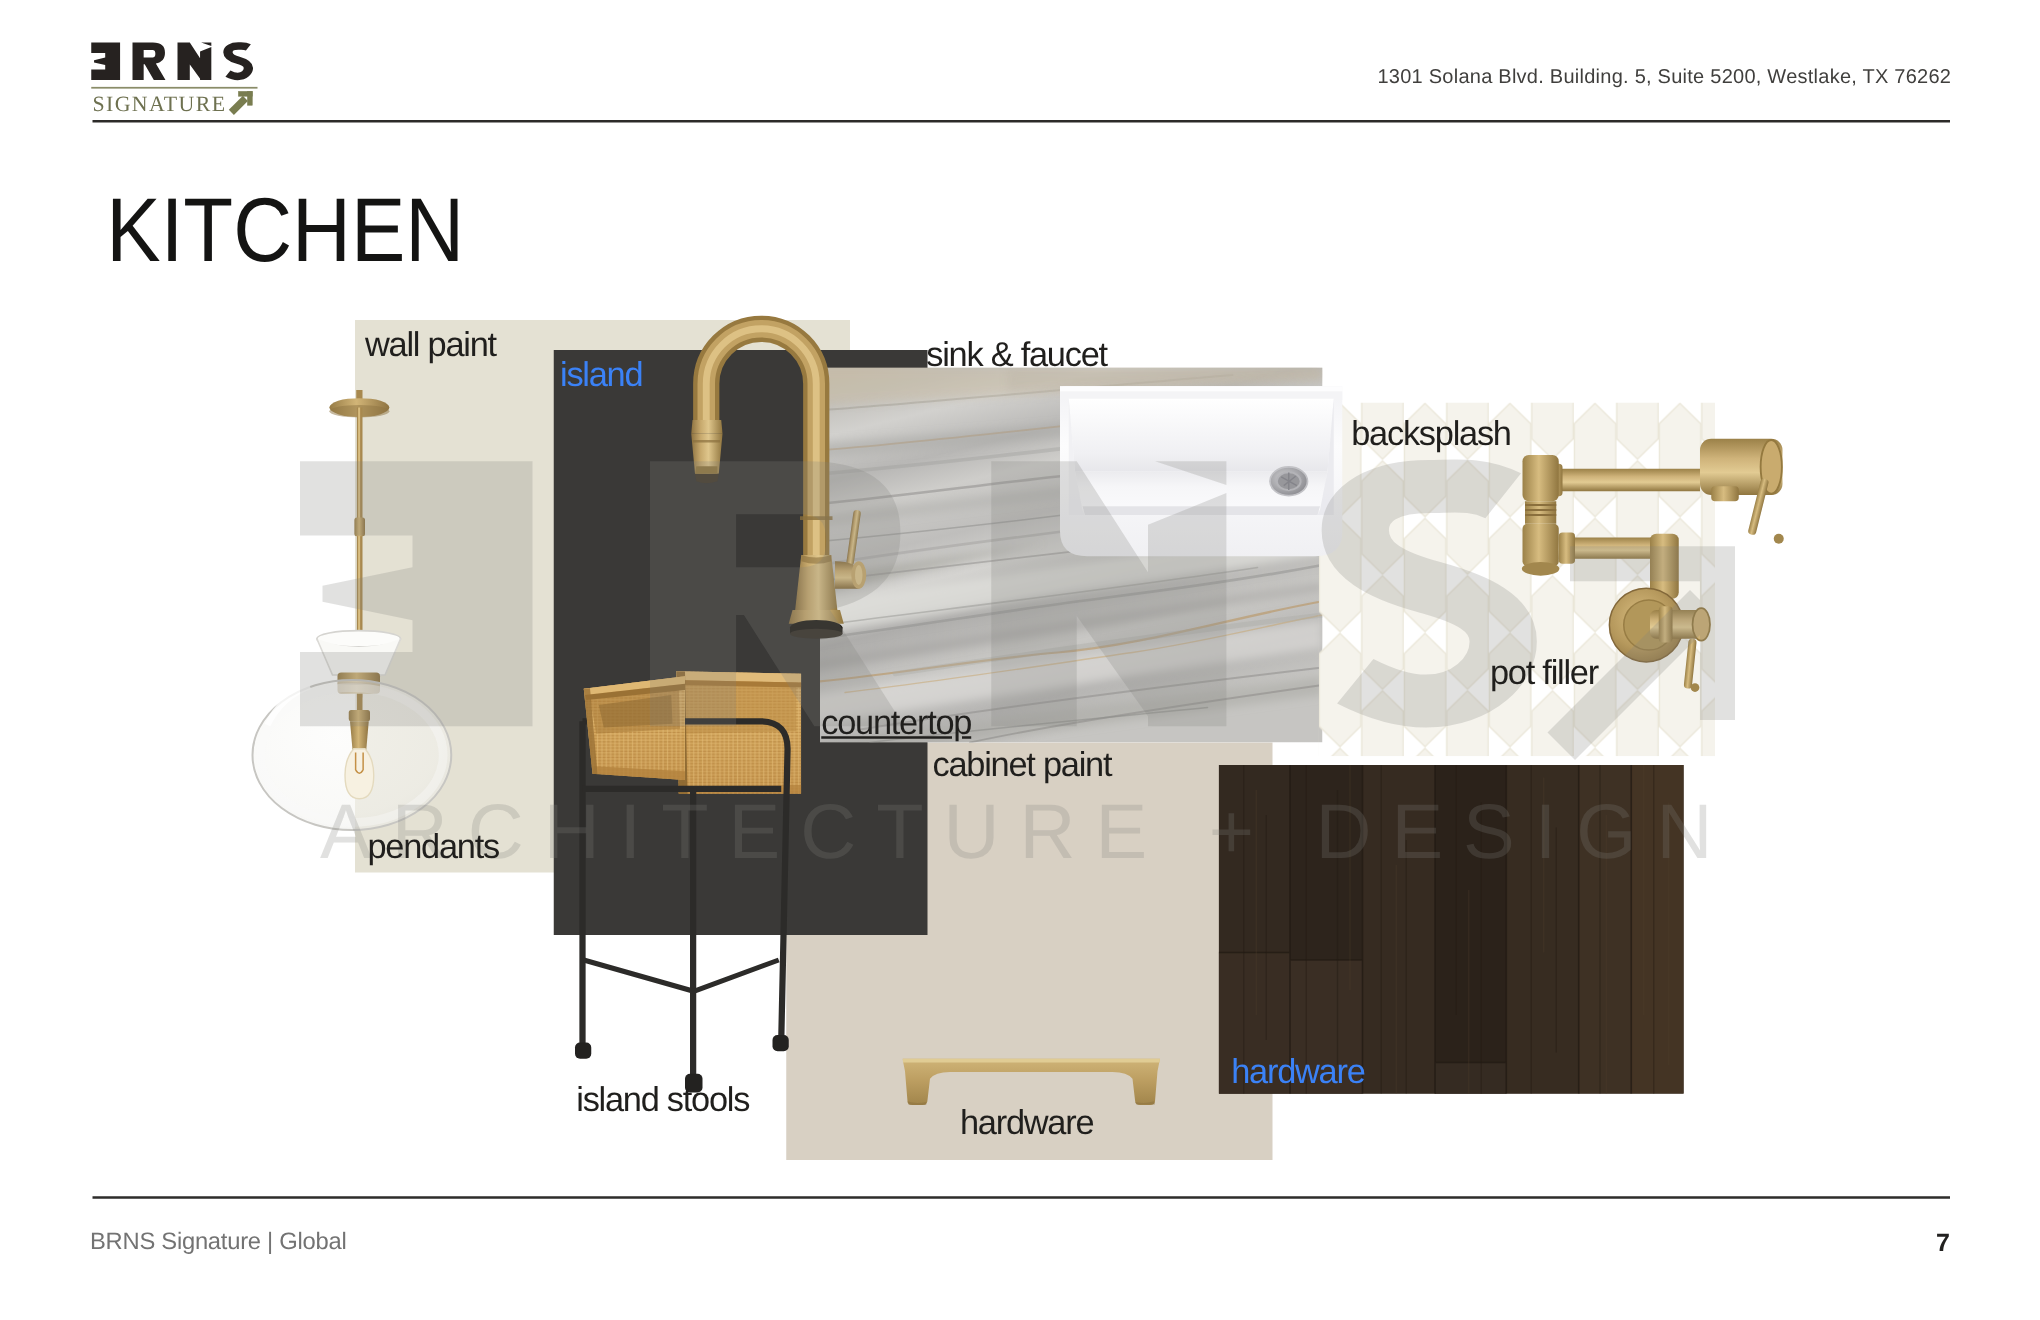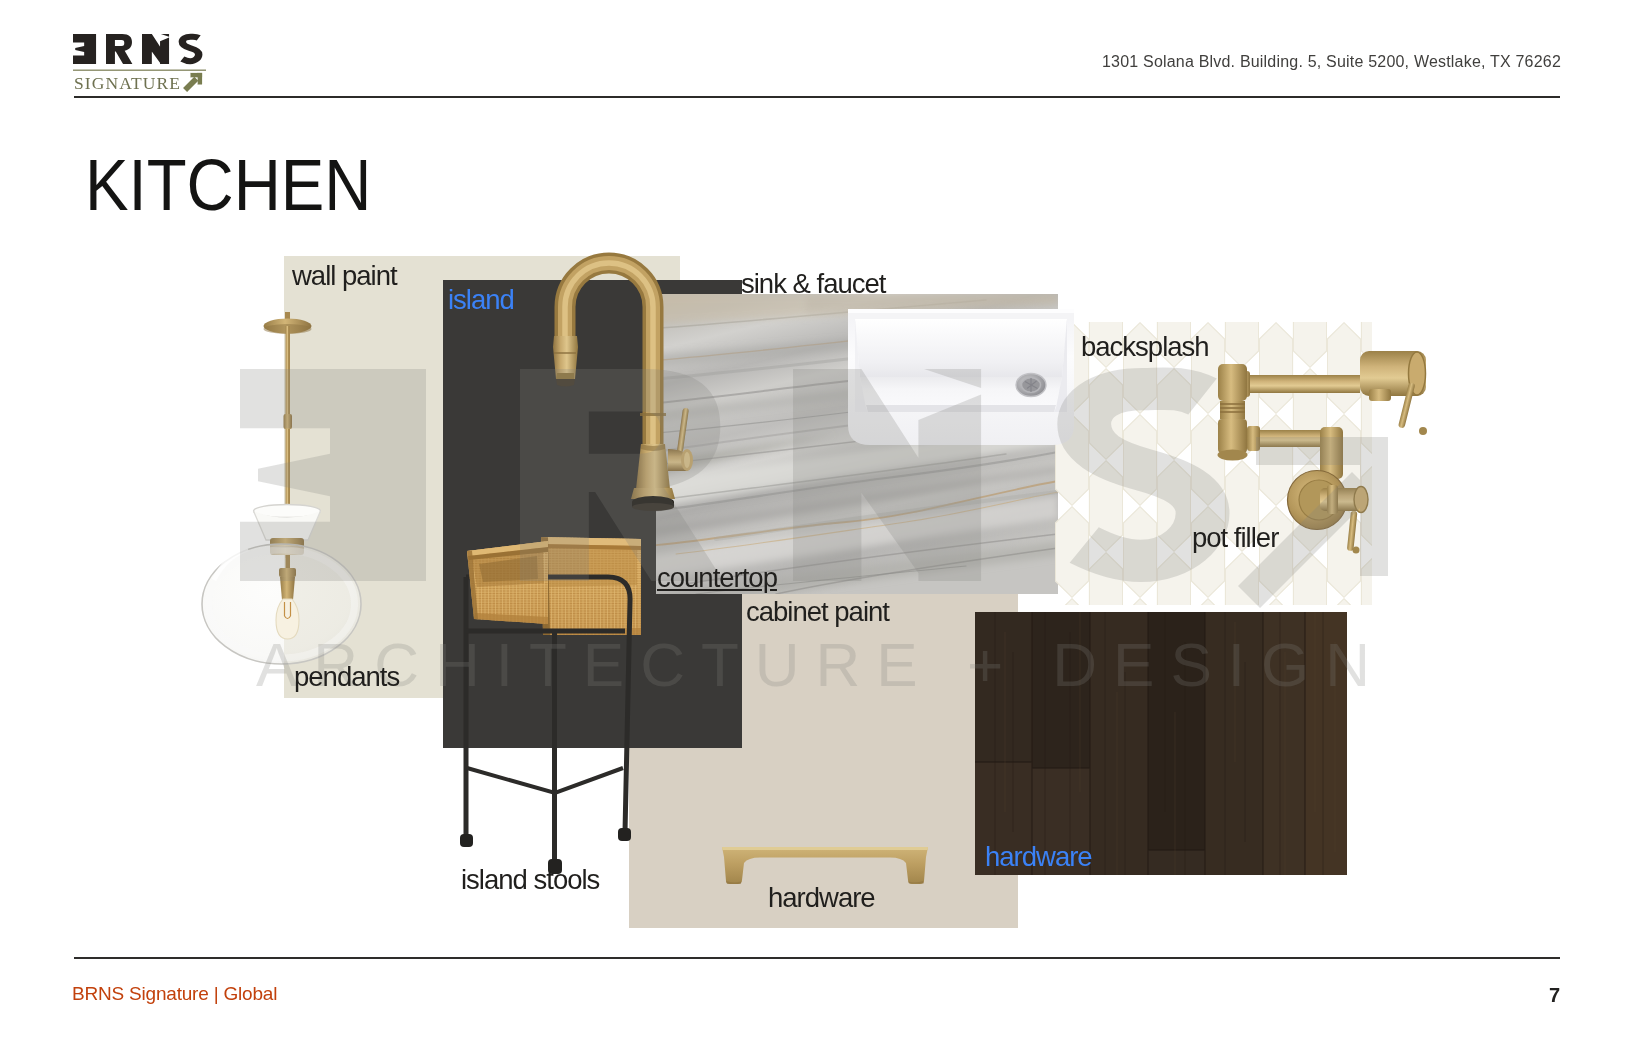--- a/index.html
+++ b/index.html
@@ -415,17 +415,17 @@
 <div class="label" style="left:294px;top:661px;">pendants</div>
 
 <div class="label" style="left:461px;top:864px;">island stools</div>
 
 <div class="label" style="left:768px;top:882px;">hardware</div>
 
 <div class="wlabel" style="left:985px;top:841px;">hardware</div>
 
 <div class="abs" style="left:74px;top:957px;width:1486px;height:2px;background:#2e2d2b;"></div>
 
-<div class="abs" style="left:72px;top:983px;font-size:19px;letter-spacing:-0.2px;color:#c2410c;">BRNS Signature | Global</div>
+<div class="abs" style="left:72px;top:983px;font-size:19px;letter-spacing:-0.2px;color:#737373;">BRNS Signature | Global</div>
 
 <div class="abs" style="right:72px;top:984px;font-size:20px;font-weight:bold;color:#222120;">7</div>
 
 </div>
 
 </body></html>

